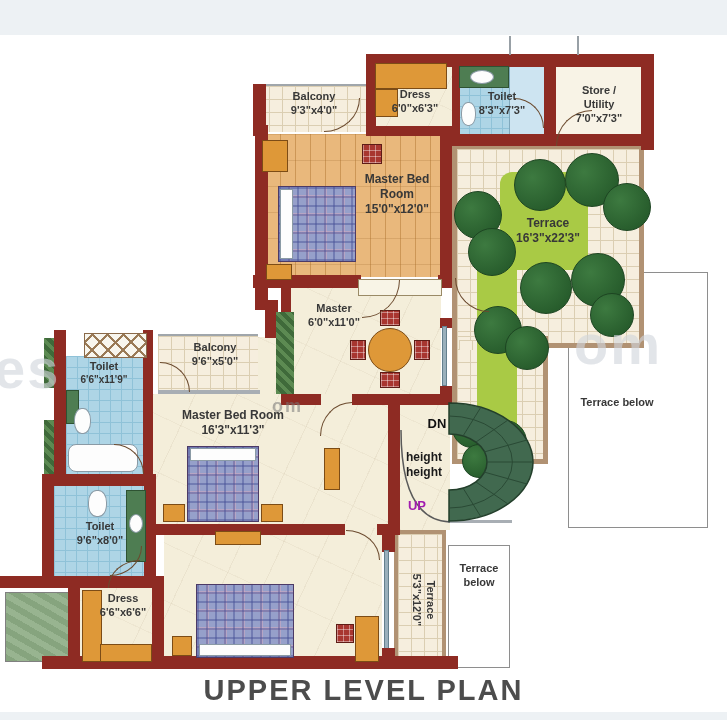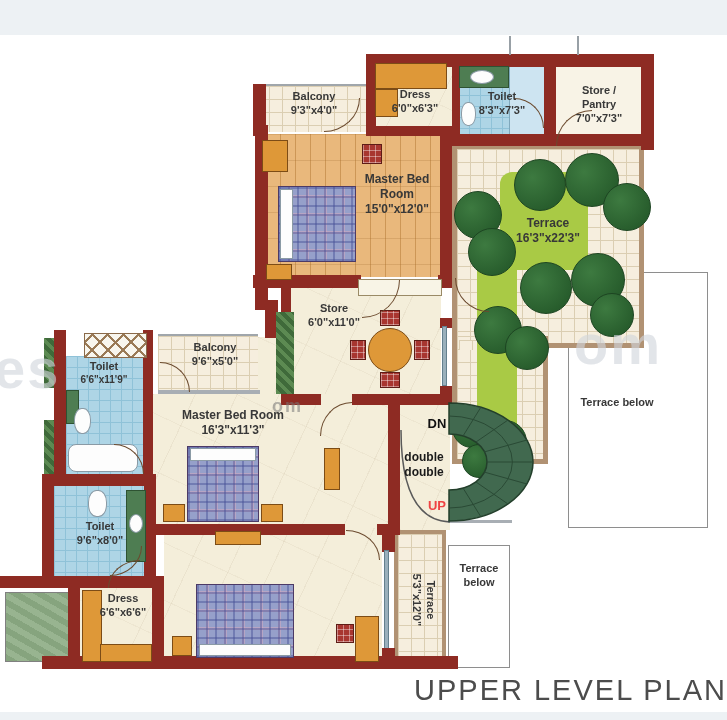--- a/index.html
+++ b/index.html
@@ -47,22 +47,22 @@
   .lbl .nm{display:block}
   .lbl .sz{display:block;white-space:nowrap}
   .big{font-size:12px}
   .hatch{position:absolute;background-color:#f8f6ee;border:1.5px solid #8a6a4a;background-image:
         repeating-linear-gradient(45deg,transparent 0 9px,#9a7a56 9px 11px),
         repeating-linear-gradient(-45deg,transparent 0 9px,#9a7a56 9px 11px)}
   .wm{position:absolute;font-weight:bold;color:rgba(208,213,220,.62);letter-spacing:2px}
   .strip{position:absolute;left:0;width:727px;background:#edf1f4}
   .rail{position:absolute;background:#a8aeb4}
   .gdoor{position:absolute;background:#9ab0bc;border:1px solid #64808e}
-  #title{position:absolute;left:0;top:674px;width:727px;text-align:right;
-         font-size:29px;letter-spacing:2px;color:#4c4c4c;font-weight:400}
+  #title{position:absolute;left:0;top:674px;width:727px;text-align:center;
+         font-size:29px;letter-spacing:2px;color:#4c4c4c;font-weight:700}
 </style>
 </head>
 <body>
 
 <div id="stage">
 
   <div class="strip" style="top:0;height:35px"></div>
   <div class="strip" style="top:712px;height:8px"></div>
 
   <div class="wbox" style="left:568px;top:272px;width:140px;height:256px"></div>
@@ -222,33 +222,33 @@
     </div>
   <div class="lbl" style="left:374px;top:88px;width:82px">
     <span class="nm">Dress</span>
       <span class="sz">6'0"x6'3"</span>
     </div>
   <div class="lbl" style="left:460px;top:90px;width:84px">
     <span class="nm">Toilet</span>
       <span class="sz">8'3"x7'3"</span>
     </div>
   <div class="lbl" style="left:570px;top:84px;width:58px">
-    <span class="nm">Store / Pantry</span>
+    <span class="nm">Store / Utility</span>
       <span class="sz">7'0"x7'3"</span>
     </div>
   <div class="lbl big" style="left:342px;top:172px;width:110px">
     <span class="nm" style="width:74px;margin:0 auto">Master Bed Room</span>
     <span class="sz">15'0"x12'0"</span>
     </div>
   <div class="lbl big" style="left:494px;top:216px;width:108px">
     <span class="nm">Terrace</span>
       <span class="sz">16'3"x22'3"</span>
     </div>
   <div class="lbl" style="left:288px;top:302px;width:92px">
-    <span class="nm">Store</span>
+    <span class="nm">Master</span>
       <span class="sz">6'0"x11'0"</span>
     </div>
   <div class="lbl" style="left:160px;top:341px;width:110px">
     <span class="nm">Balcony</span>
       <span class="sz">9'6"x5'0"</span>
     </div>
   <div class="lbl" style="left:64px;top:360px;width:80px;font-size:10px">
     <span class="nm" style="font-size:11px">Toilet</span>
       <span class="sz">6'6"x11'9"</span>
     </div>
@@ -269,21 +269,21 @@
       <span class="sz">5'3"x12'0"</span>
     </div>
   <div class="lbl" style="left:570px;top:396px;width:94px">
     <span class="nm">Terrace below</span>
     </div>
   <div class="lbl" style="left:450px;top:562px;width:58px">
     <span class="nm">Terrace below</span>
     </div>
 
   <div class="lbl" style="left:420px;top:416px;width:34px;font-size:13px;color:#111">DN</div>
-  <div class="lbl big" style="left:394px;top:450px;width:60px;color:#1a1a1a">double double</div>
-  <div class="lbl" style="left:420px;top:498px;width:34px;font-size:13px;color:#ef4444">UP</div>
+  <div class="lbl big" style="left:394px;top:450px;width:60px;color:#1a1a1a">height height</div>
+  <div class="lbl" style="left:400px;top:498px;width:34px;font-size:13px;color:#a21caf">UP</div>
 
   <div class="wm" style="left:-6px;top:336px;font-size:56px">es</div>
   <div class="wm" style="left:574px;top:312px;font-size:56px">om</div>
   <div class="wm" style="left:272px;top:396px;font-size:18px;color:rgba(120,120,120,.55)">om</div>
 
   <div id="title">UPPER LEVEL PLAN</div>
 </div>
 
 </body></html>

